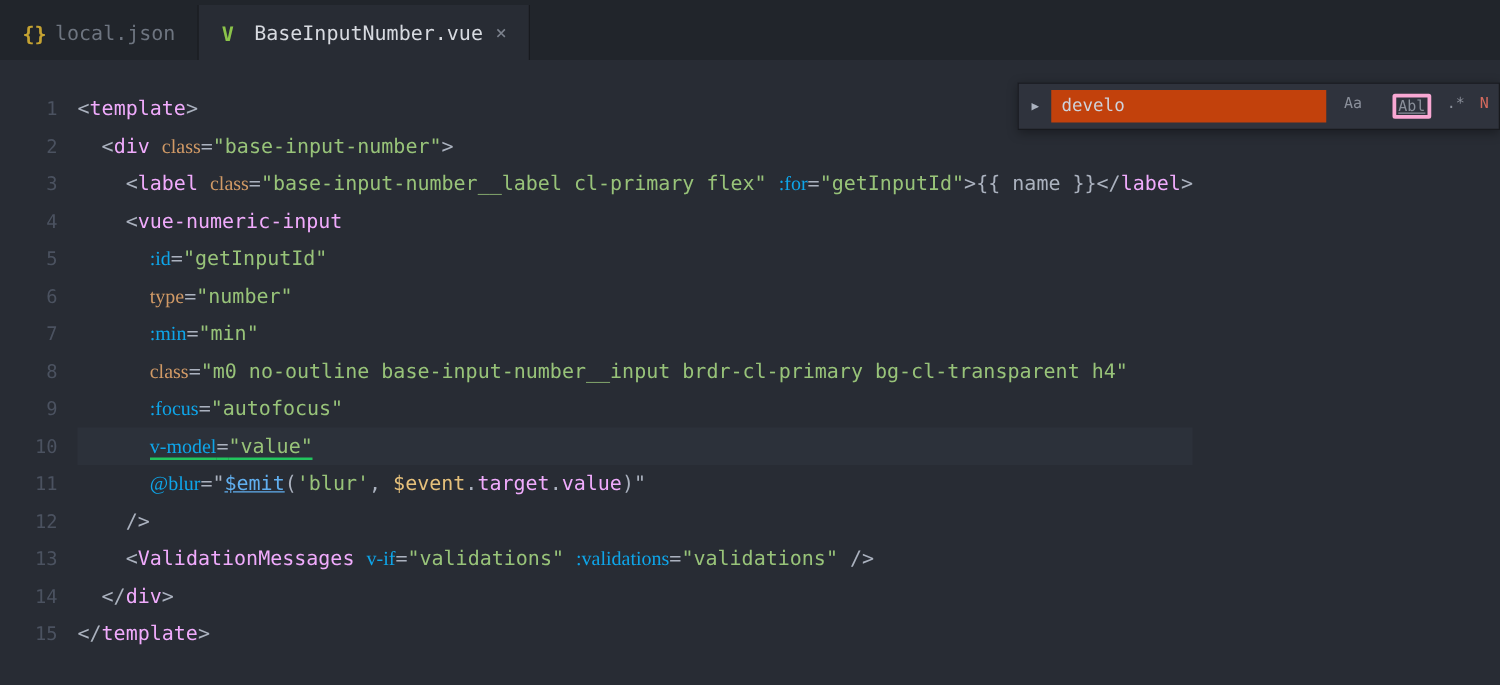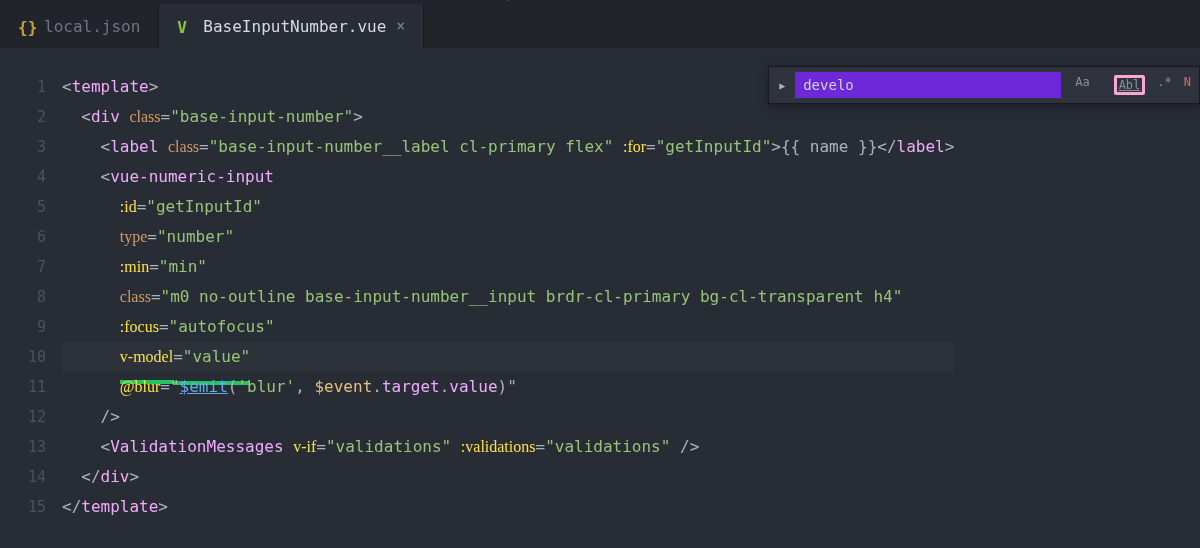--- a/index.html
+++ b/index.html
@@ -35,45 +35,45 @@
     
     .find-widget {
       position:absolute; right:0; top:66px;
       background:#2f333d; border:1px solid #181a1f;
       display:flex; align-items:center; height:38px;
       padding:0 8px 0 10px; box-shadow:0 2px 8px rgba(0,0,0,.35);
       font-size:14px;
     }
     .find-widget .triangle { color:#abb2bf; font-size:10px; margin-right:10px; }
     .find-widget .search-box {
-      background:#6d28d9; color:#cfd3dc; border:none; outline:none;
-      height:26px; width:266px; padding:0 8px; font-family:inherit; font-size:14px;
+      background:#c2410c; color:#cfd3dc; border:none; outline:none;
+      height:26px; width:220px; padding:0 8px; font-family:inherit; font-size:14px;
     }
     .find-widget .opts { display:flex; gap:12px; margin-left:14px; color:#8a8f9a; }
     .find-widget .opts span { font-size:12px; cursor:pointer; }
     .find-widget .opts .boxed { border:3px solid #f9a8d4; padding:0 2px; border-radius:2px; text-decoration:underline;margin-left:12px; }
     .find-widget .opts .red { color:#d66a5e; }
     
     .editor { display:flex; background:#282c34; height:calc(548px - 48px); }
     .gutter {
       width:62px; padding-top:24px; text-align:right; color:#4b5260;
       line-height:30px; font-size:15px; padding-right:16px; user-select:none;
     }
     .code { padding-top:24px; line-height:30px; white-space:pre; }
     .line { height:30px; display:block; }
     .line.hl { background:#2c313a; }
     
     .p   { color:#abb2bf; }      
     .tg  { color:#f0abfc; }      
     .at  { color:#d19a66;font-family:Liberation Serif, serif; }      
-    .at.bound { color:#fde047; } 
+    .at.bound { color:#0ea5e9; } 
     .st  { color:#98c379; }      
     .fn  { color:#61afef;text-decoration:underline; }      
     .nm  { color:#e5c07b; }
-    .underline { border-bottom:4px solid #22c55e; padding-bottom:15px; }
+    .underline { border-bottom:2px solid #22c55e; padding-bottom:0; }
   </style>
 </head>
 <body>
 
 <div class="title-bar">
   <span>BaseInputNumber.vue — Vue Storefront</span>
 </div>
 
 <div class="tabs">
     <div class="tab">

